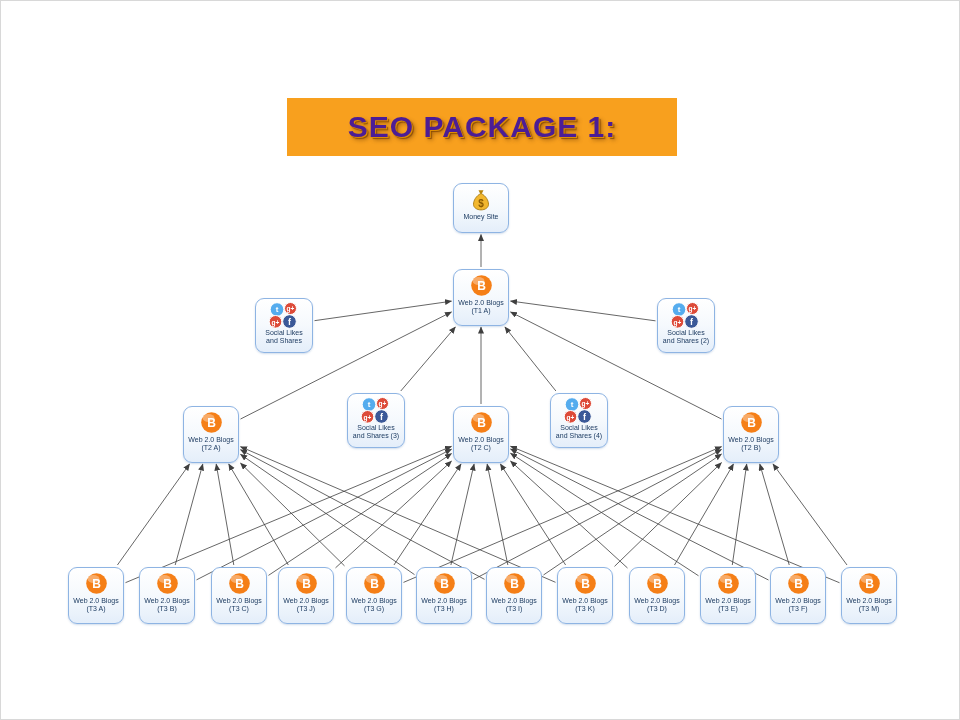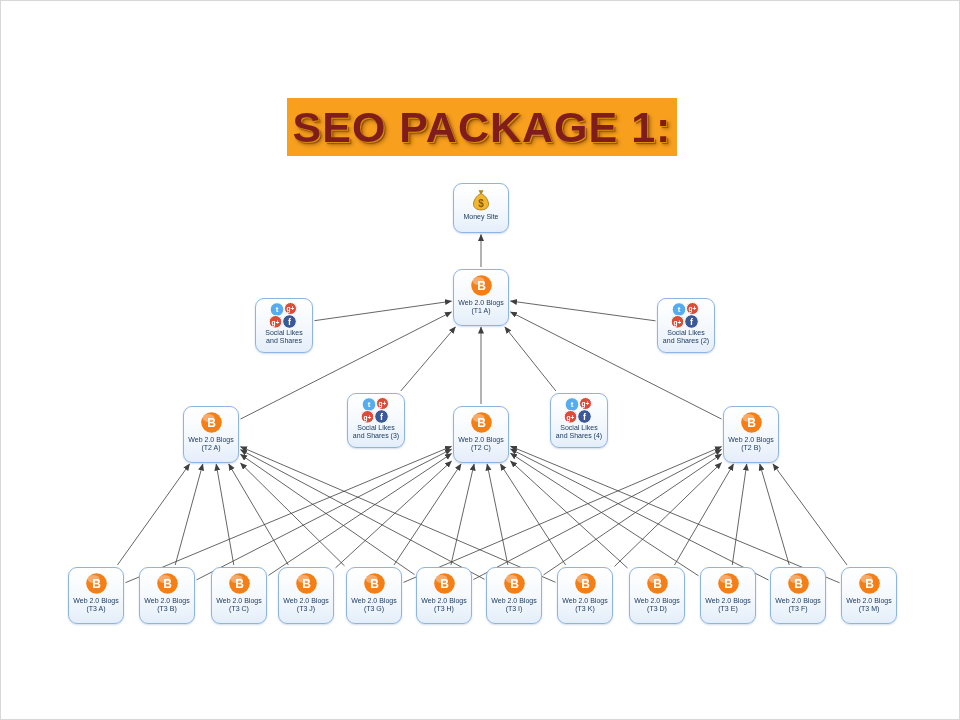--- a/index.html
+++ b/index.html
@@ -23,23 +23,23 @@
     top: 97px;
     width: 390px;
     height: 58px;
     display: flex;
     align-items: center;
     justify-content: center;
     z-index: 3;
   }
   .title-text {
     font-weight: bold;
-    font-size: 43px;
+    font-size: 30px;
     letter-spacing: 1px;
-    color: #7f1d1d;
+    color: #4c1d95;
     text-shadow:
       1px 1px 0 #e08e00,
       2px 2px 1px rgba(110, 55, 0, 0.65),
       3px 3px 4px rgba(90, 45, 0, 0.45);
   }
   #edges-svg {
     position: absolute;
     left: 0;
     top: 0;
     z-index: 1;

